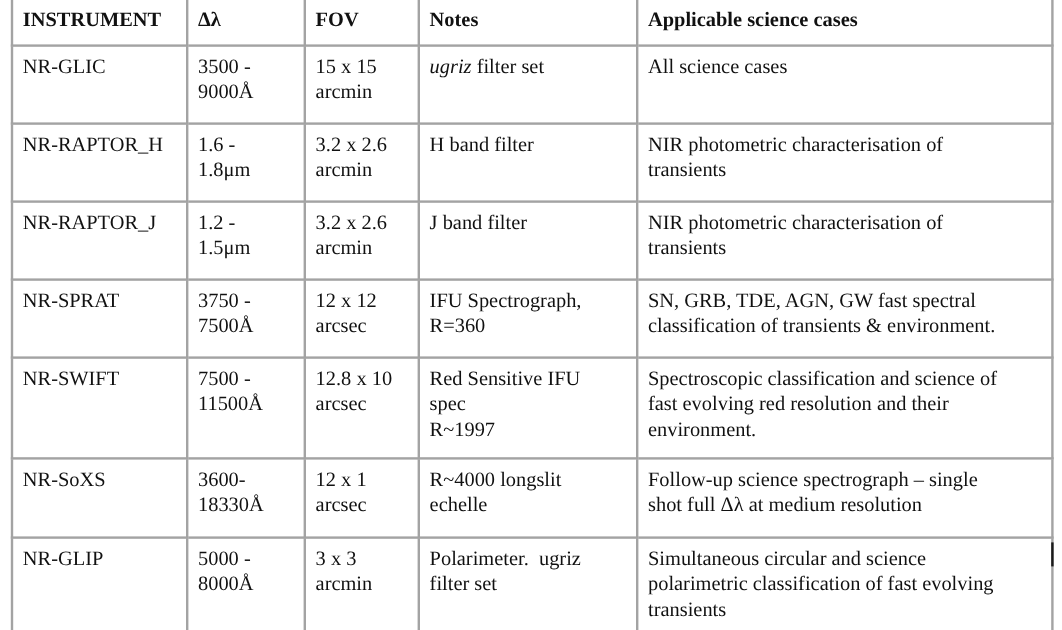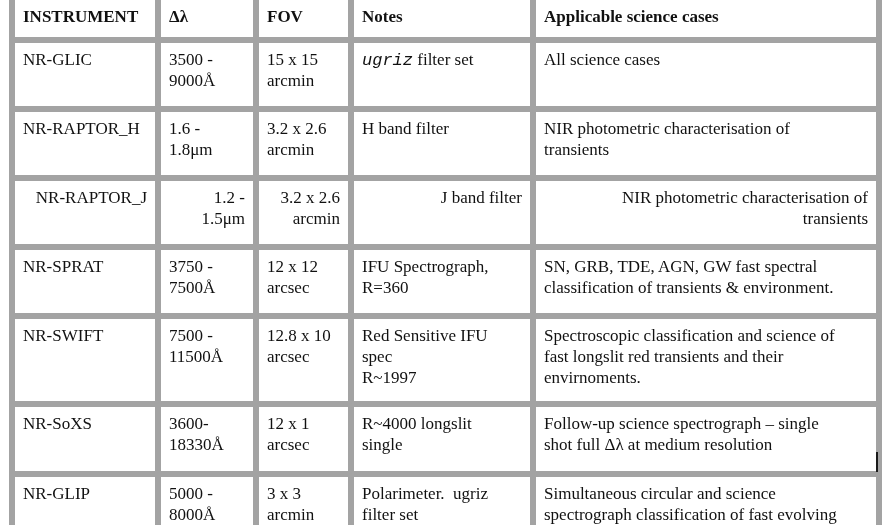--- a/index.html
+++ b/index.html
@@ -18,21 +18,21 @@
     table.instruments {
       position: absolute;
       left: 9px;
       top: -2px;
       border-collapse: collapse;
       table-layout: fixed;
       width: 867px;
     }
     table.instruments td,
     table.instruments th {
-      border: 6px solid #a3a3a3;
+      border: 2px solid #a3a3a3;
       vertical-align: top;
       text-align: left;
       padding: 6px 8px 0 8px;
       font-size: 17px;
       line-height: 21px;
       font-weight: normal;
       overflow: hidden;
     }
     table.instruments tr.header-row th {
       border-top: none;
@@ -41,27 +41,27 @@
       padding-top: 8px;
       padding-bottom: 0;
     }
     col.c1 { width: 146px; }
     col.c2 { width: 98px; }
     col.c3 { width: 95px; }
     col.c4 { width: 182px; }
     col.c5 { width: 346px; }
     tr.r1 td { height: 57px; }
     tr.r2 td { height: 57px; }
-    tr.r3 td { height: 57px; text-align: right; }
+    tr.r3 td { height: 57px; }
     tr.r4 td { height: 57px; }
     tr.r5 td { height: 76px; }
     tr.r6 td { height: 58px; }
     tr.r7 td { height: 78px; }
     .line { display: block; white-space: nowrap; }
-    .ital { font-style: italic; font-family: Liberation Mono, monospace; }
+    .ital { font-style: italic; }
     .right-notch {
       position: absolute;
       left: 876px;
       top: 452px;
       width: 2px;
       height: 20px;
       background: #1a1a1a;
     }
   </style>
 </head>
@@ -180,40 +180,40 @@
       <span class="line">12.8 x 10</span>
       <span class="line">arcsec</span>
     </td>
     <td>
       <span class="line">Red Sensitive IFU</span>
       <span class="line">spec</span>
       <span class="line">R~1997</span>
     </td>
     <td>
       <span class="line">Spectroscopic classification and science of</span>
-      <span class="line">fast longslit red transients and their</span>
-      <span class="line">envirnoments.</span>
+      <span class="line">fast evolving red resolution and their</span>
+      <span class="line">environment.</span>
     </td>
   </tr>
 
   <tr class="r6">
     <td>
           <span class="line">NR-SoXS</span>
         </td>
     <td>
       <span class="line">3600-</span>
       <span class="line">18330Å</span>
     </td>
     <td>
       <span class="line">12 x 1</span>
       <span class="line">arcsec</span>
     </td>
     <td>
       <span class="line">R~4000 longslit</span>
-      <span class="line">single</span>
+      <span class="line">echelle</span>
     </td>
     <td>
       <span class="line">Follow-up science spectrograph – single</span>
       <span class="line">shot full Δλ at medium resolution</span>
     </td>
   </tr>
 
   <tr class="r7">
     <td>
           <span class="line">NR-GLIP</span>
@@ -225,20 +225,20 @@
     <td>
       <span class="line">3 x 3</span>
       <span class="line">arcmin</span>
     </td>
     <td>
       <span class="line" style="white-space:pre">Polarimeter.  ugriz</span>
       <span class="line">filter set</span>
     </td>
     <td>
       <span class="line">Simultaneous circular and science</span>
-      <span class="line">spectrograph classification of fast evolving</span>
+      <span class="line">polarimetric classification of fast evolving</span>
       <span class="line">transients</span>
     </td>
   </tr>
 </tbody>
   </table>
 
 <div class="right-notch"></div>
 
 </body></html>

